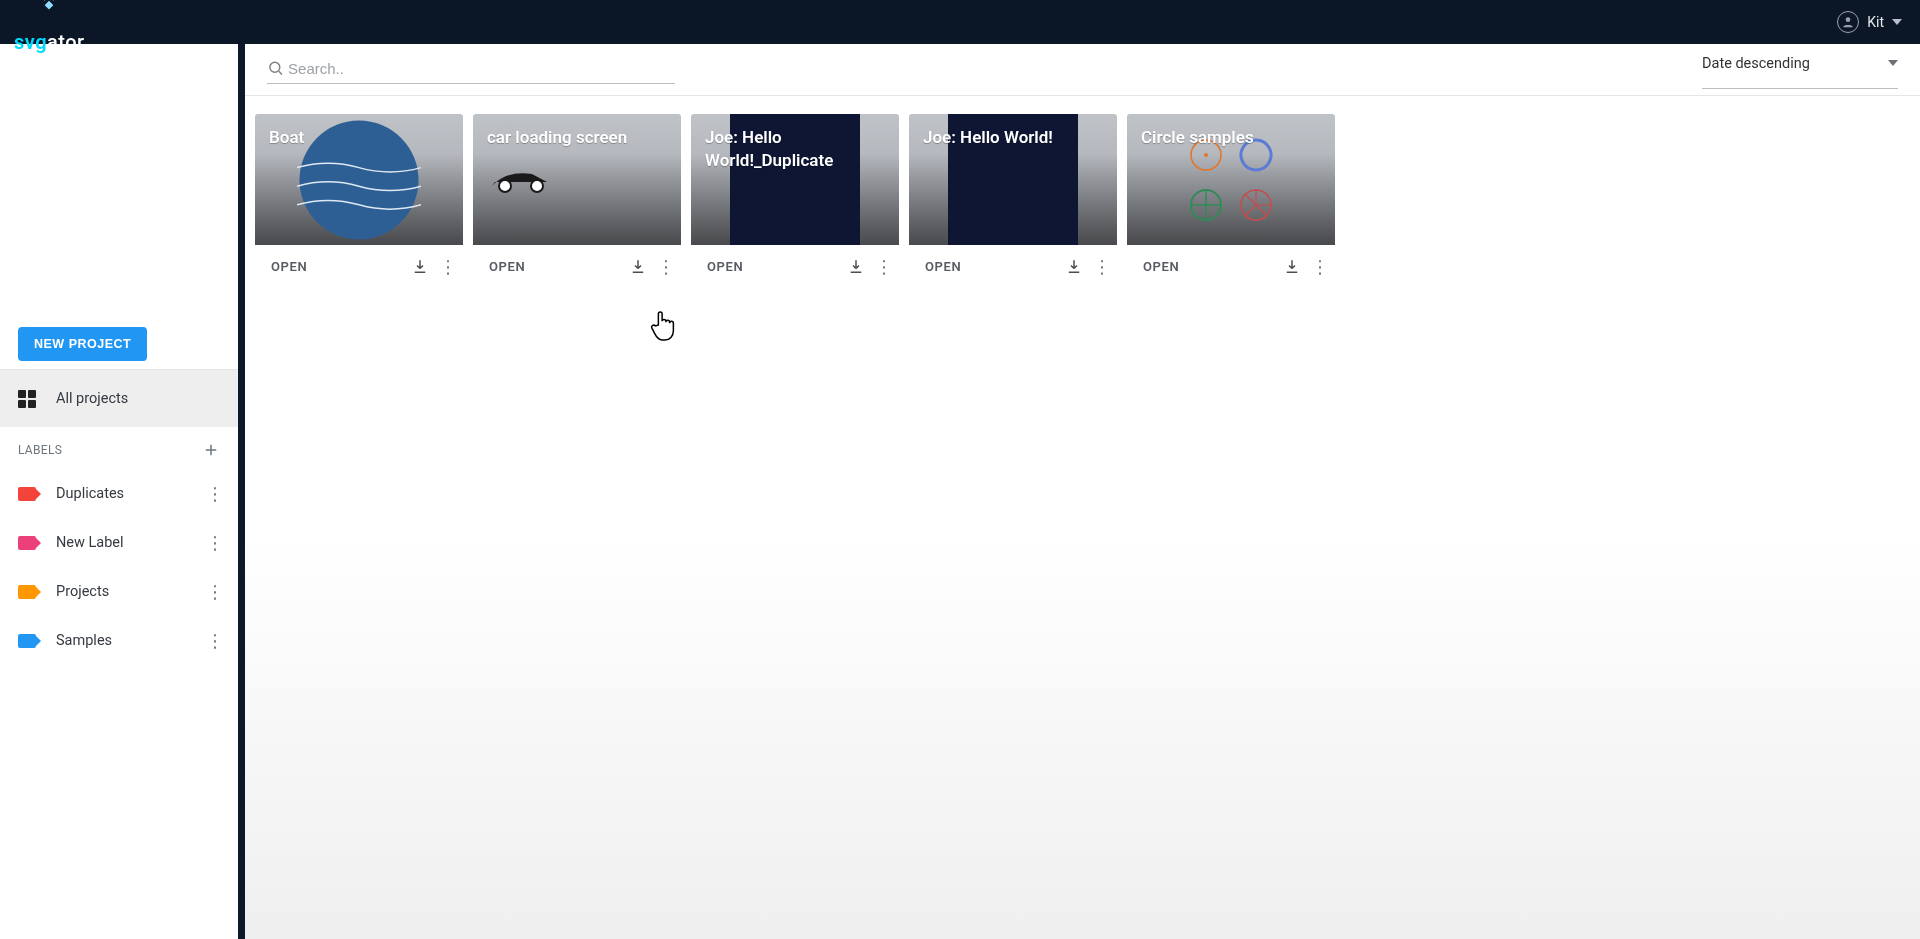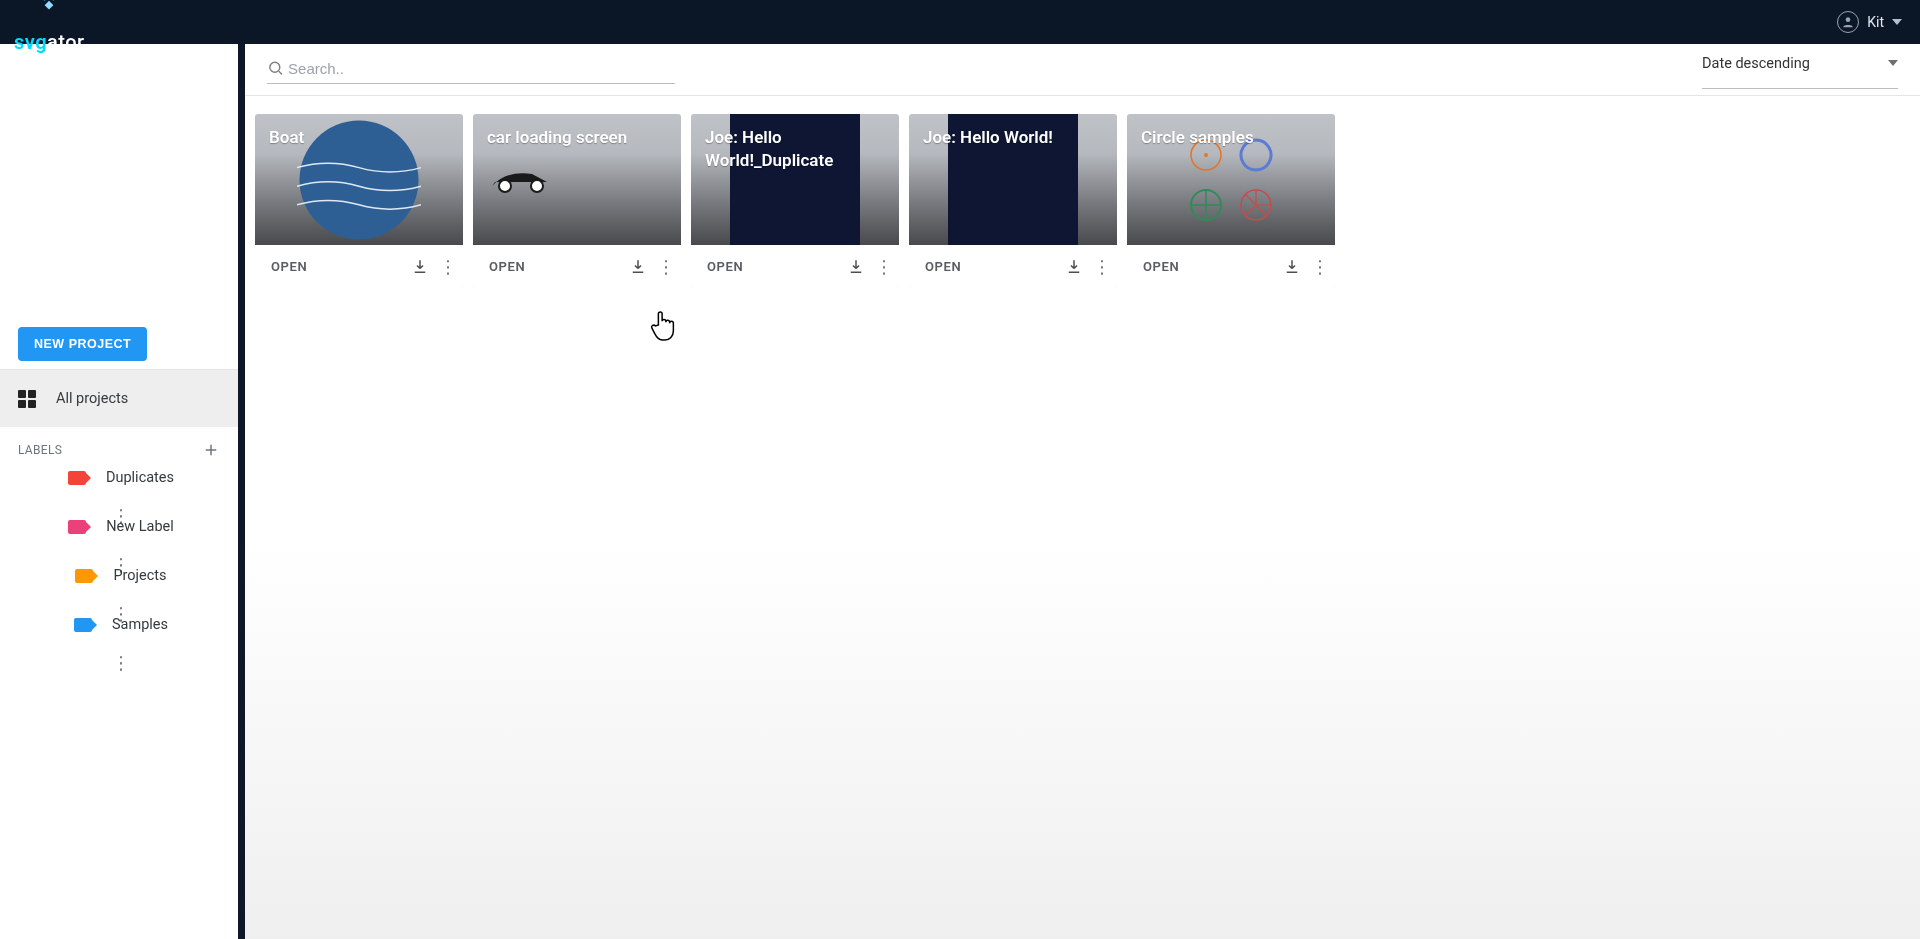--- a/index.html
+++ b/index.html
@@ -29,21 +29,21 @@
   .sidebar-top { height:52px; border-bottom:1px solid #e5e5e5; display:flex; align-items:center; padding-left:18px;}
   .new-proj-btn { background:#2196f3; color:#fff; border:none; border-radius:4px; padding:10px 16px; font-size:12.5px; font-weight:600; letter-spacing:.5px; cursor:pointer;}
   .nav { padding-top:0;}
   .nav .item { height:57px; display:flex; align-items:center; gap:20px; padding:0 18px; font-size:14.5px; color:#343a40;}
   .nav .item.all { background:#eeeeee;}
   .nav .item .left { display:flex; align-items:center; gap:20px;}
   .nav .item .grid-ic{width:18px;height:18px;display:grid;grid-template-columns:1fr 1fr;grid-template-rows:1fr 1fr;gap:2px;}
   .nav .item .grid-ic span{background:#222;border-radius:1px;}
   .labels-head { display:flex; align-items:center; justify-content:space-between; padding:14px 18px 10px; font-size:12px; color:#6d757d; letter-spacing:.3px;}
   .labels-head .plus{width:18px;height:18px;color:#6d757d;cursor:pointer;}
-  .label-row { height:49px; display:flex; align-items:center; justify-content:space-between; padding:0 14px 0 18px; cursor:pointer;flex-direction:column;}
+  .label-row { height:49px; display:flex; align-items:center; justify-content:space-between; padding:0 14px 0 18px; cursor:pointer;}
   .label-row .left{display:flex;align-items:center;gap:20px;}
   .tag{width:18px;height:14px;border-radius:2px;position:relative;}
   .tag::after{content:"";position:absolute;right:-5px;top:2px;width:0;height:0;border-top:5px solid transparent;border-bottom:5px solid transparent;border-left:5px solid currentColor;}
   .label-row .name{font-size:14.5px;color:#343a40;}
   .dots{color:#6d757d;width:18px;text-align:center;font-size:18px;line-height:4px;letter-spacing:0;cursor:pointer;}
   .dots::before{content:"\22EE";}
 
   
   .main { flex:1; background:linear-gradient(#ffffff 0%, #ffffff 55%, #efeff0 100%); position:relative;}
   .main-toolbar{ height:52px; border-bottom:1px solid #e5e5e5; display:flex; align-items:center; justify-content:space-between; padding:0 22px;}

